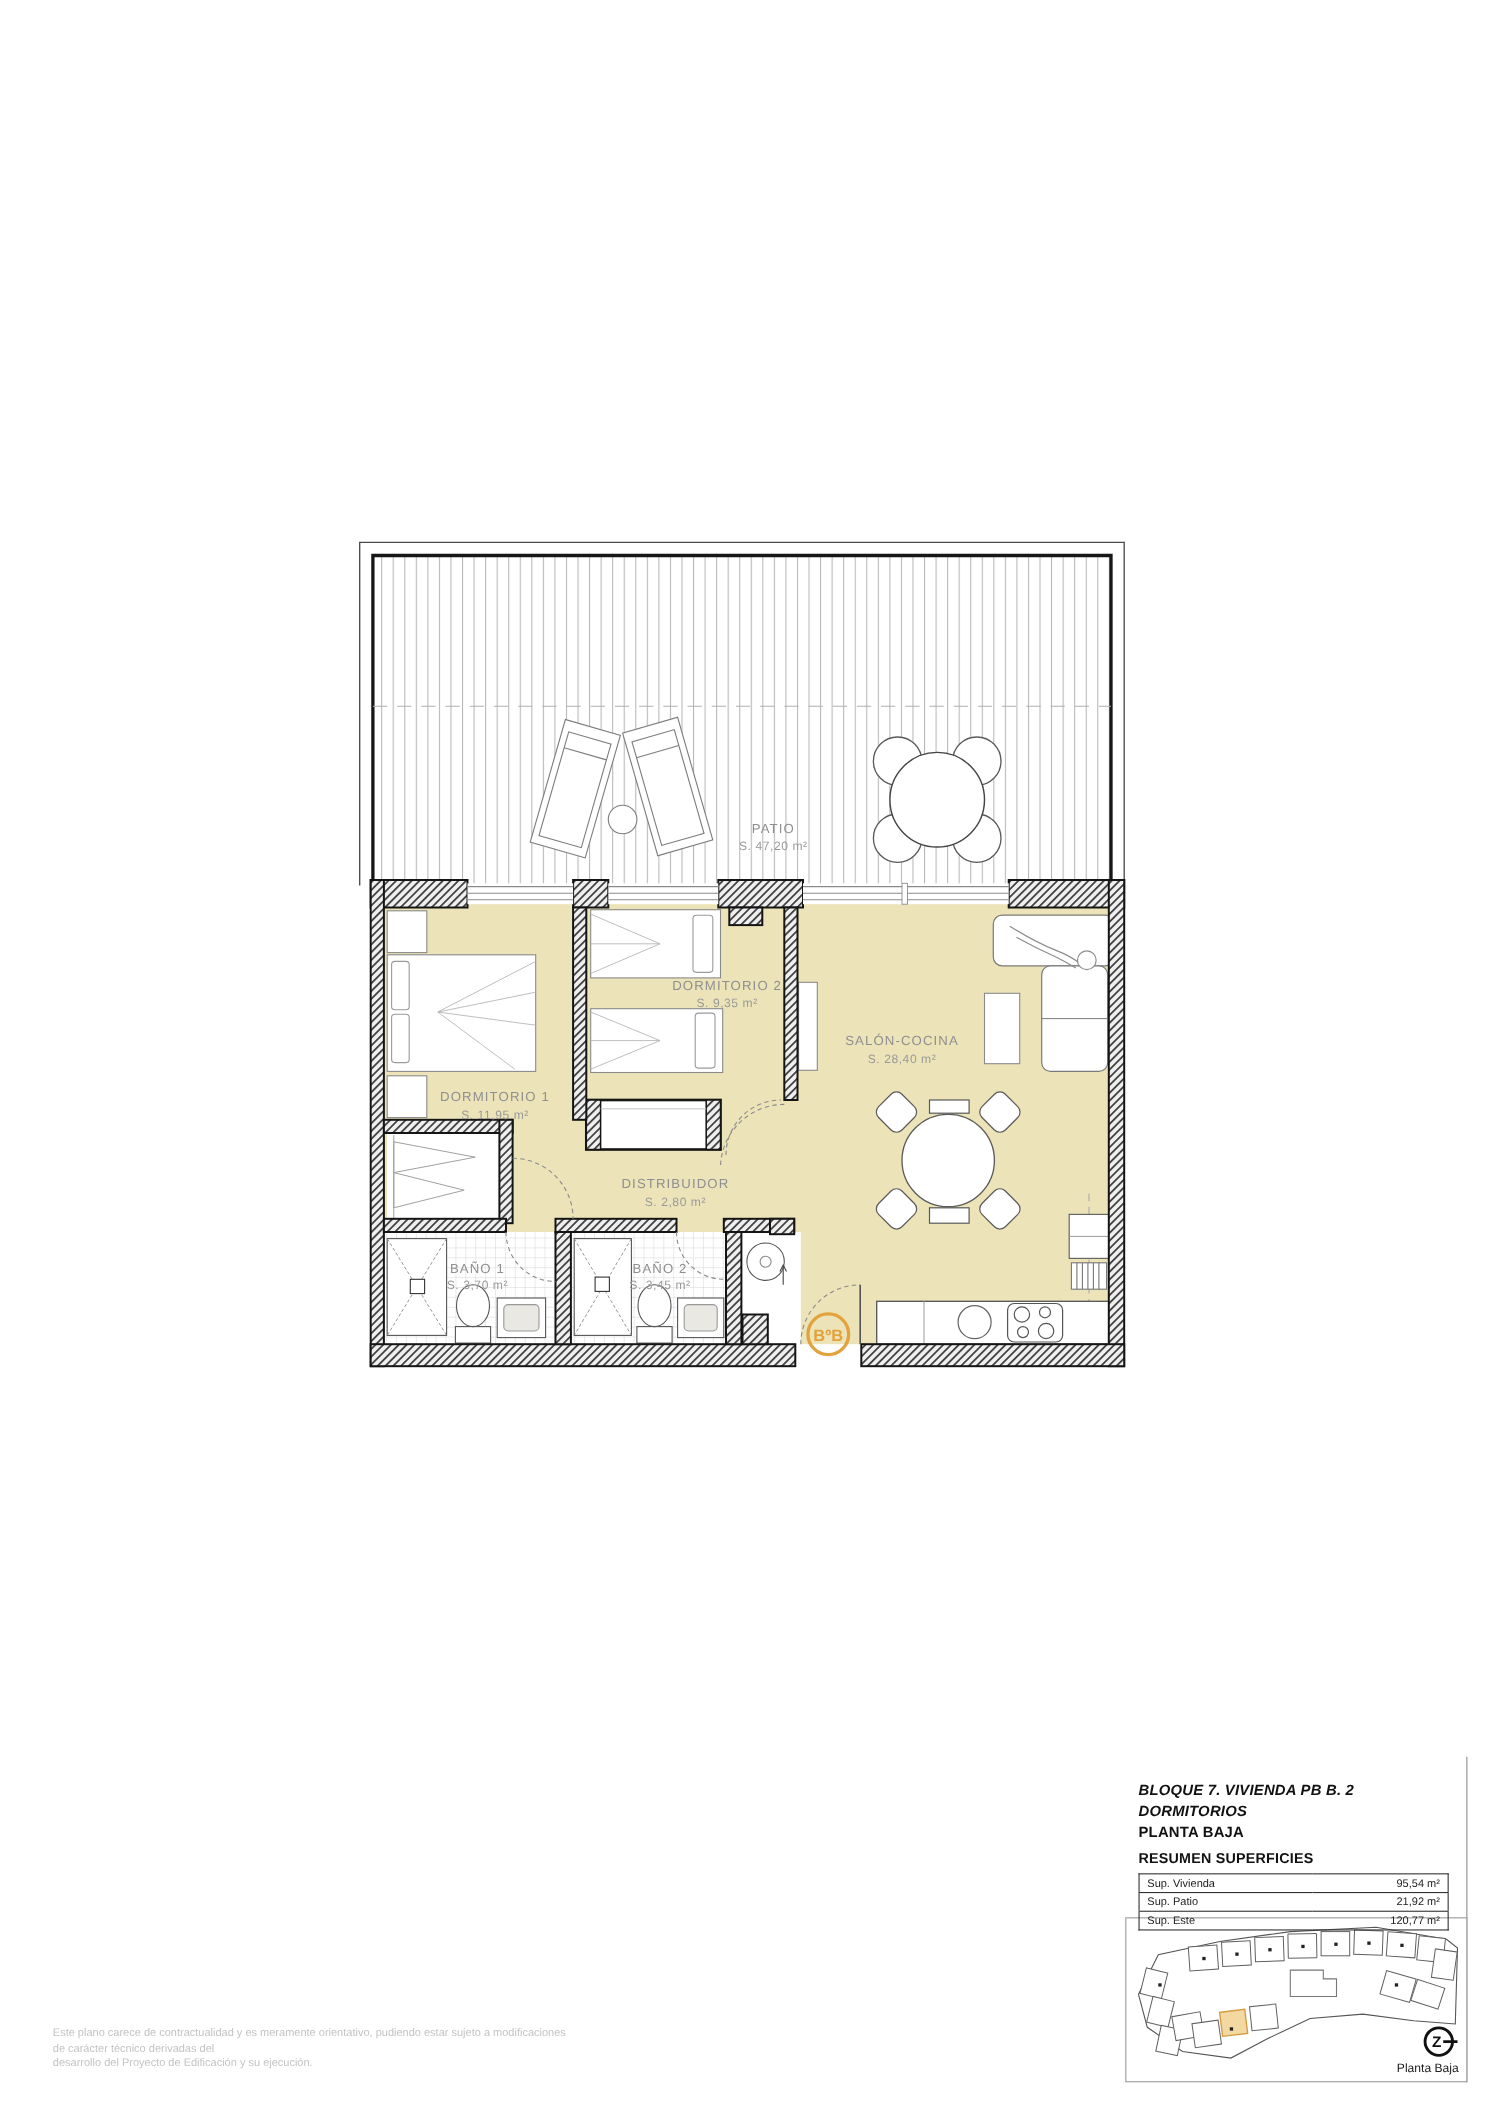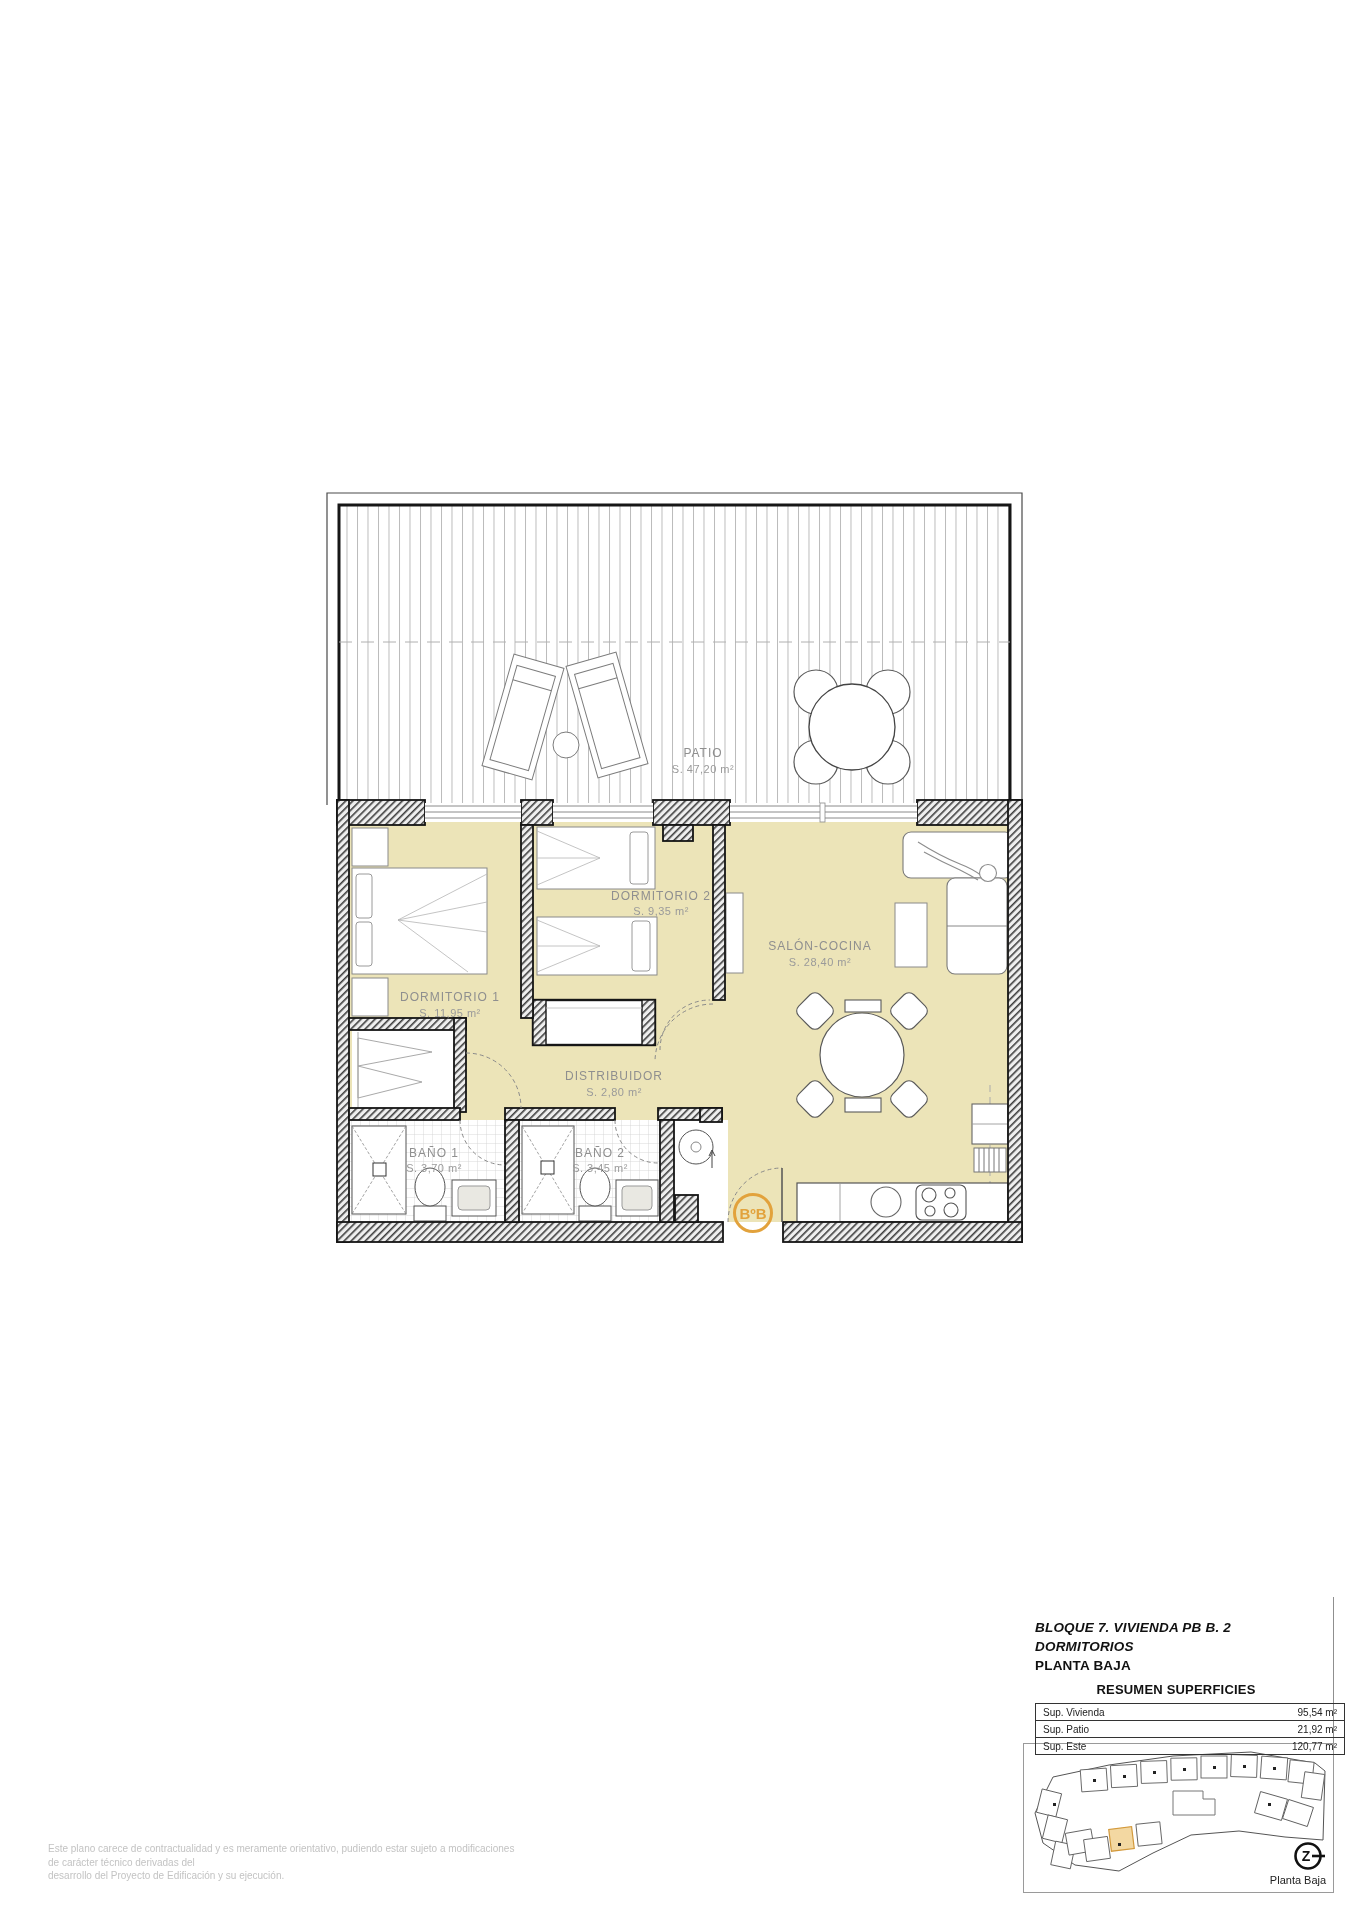--- a/index.html
+++ b/index.html
@@ -5,22 +5,22 @@
   html,body{margin:0;padding:0;background:#fff;}
   .sheet{position:relative;width:1358px;height:1920px;background:#ffffff;
          font-family:"Liberation Sans",sans-serif;overflow:hidden;}
   .plan-svg{position:absolute;left:0;top:0;}
   .plan-svg text{font-family:"Liberation Sans",sans-serif;}
   .room-name{font-size:12px;fill:#8f8f8f;letter-spacing:1px;}
   .room-area{font-size:11px;fill:#9a9a9a;letter-spacing:.5px;}
   .title-block{position:absolute;left:1035px;top:1618px;width:282px;color:#111;}
   .tb-l1{font-size:13.5px;font-weight:600;letter-spacing:.2px;line-height:19px;margin:0;font-style:italic;}
   .tb-l2{font-size:13.5px;font-weight:600;letter-spacing:.2px;line-height:19px;margin:0;}
-  .tb-l3{font-size:13px;font-weight:600;letter-spacing:.2px;margin:7px 0 6px 0;text-align:center;}
-  table.surfaces{width:310px;border-collapse:collapse;border:1.3px solid #333;}
+  .tb-l3{font-size:13px;font-weight:600;letter-spacing:.2px;margin:7px 0 6px 0;}
+  table.surfaces{width:282px;border-collapse:collapse;border:1.3px solid #333;}
   table.surfaces td{font-size:10px;color:#222;padding:2px 7px;height:12px;
                     border-bottom:1px solid #333;}
   table.surfaces tr:last-child td{border-bottom:none;}
   td.val{text-align:right;}
   .disclaimer{position:absolute;left:48px;top:1842px;width:480px;font-size:10px;
               color:#c3c3c3;line-height:13.5px;}
 </style>
 </head>
 <body>
 

